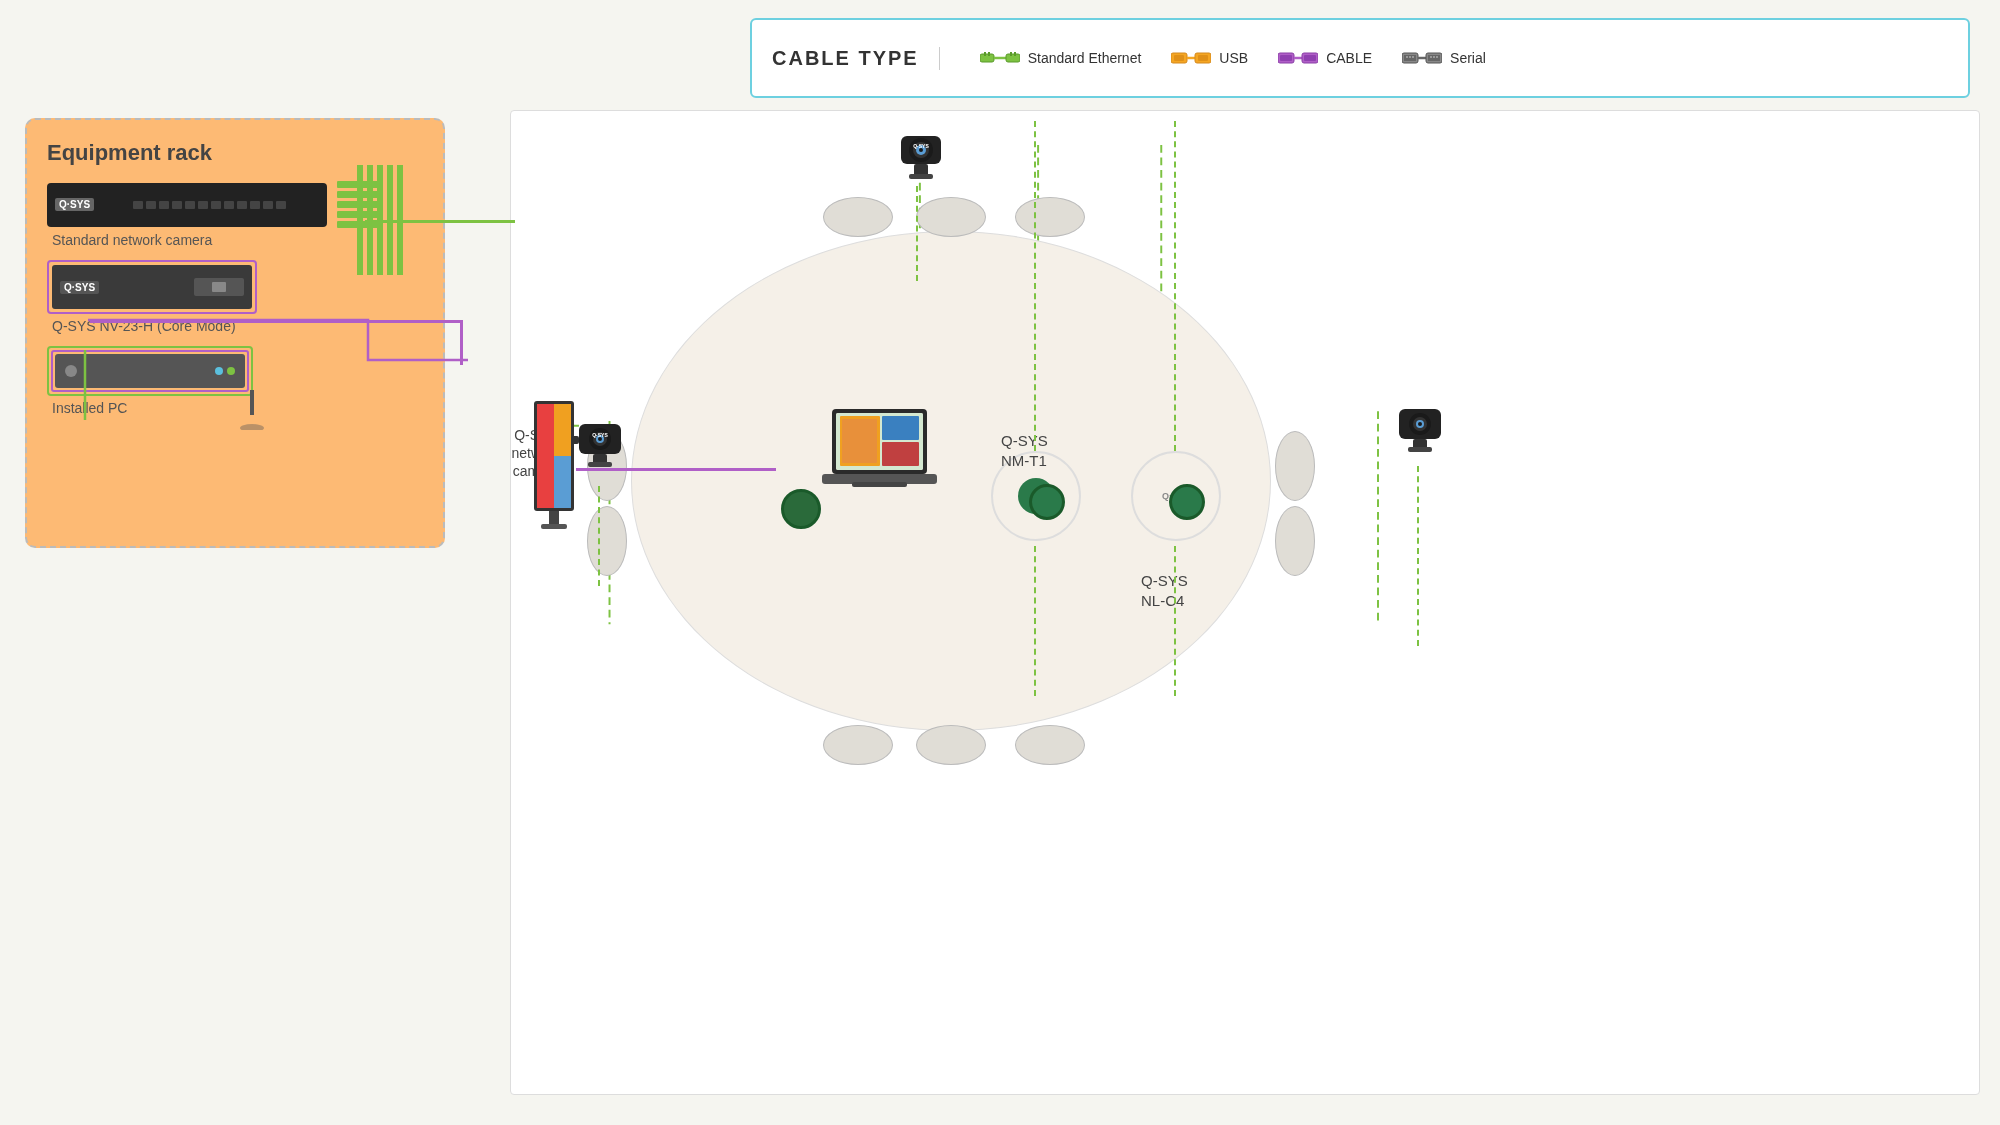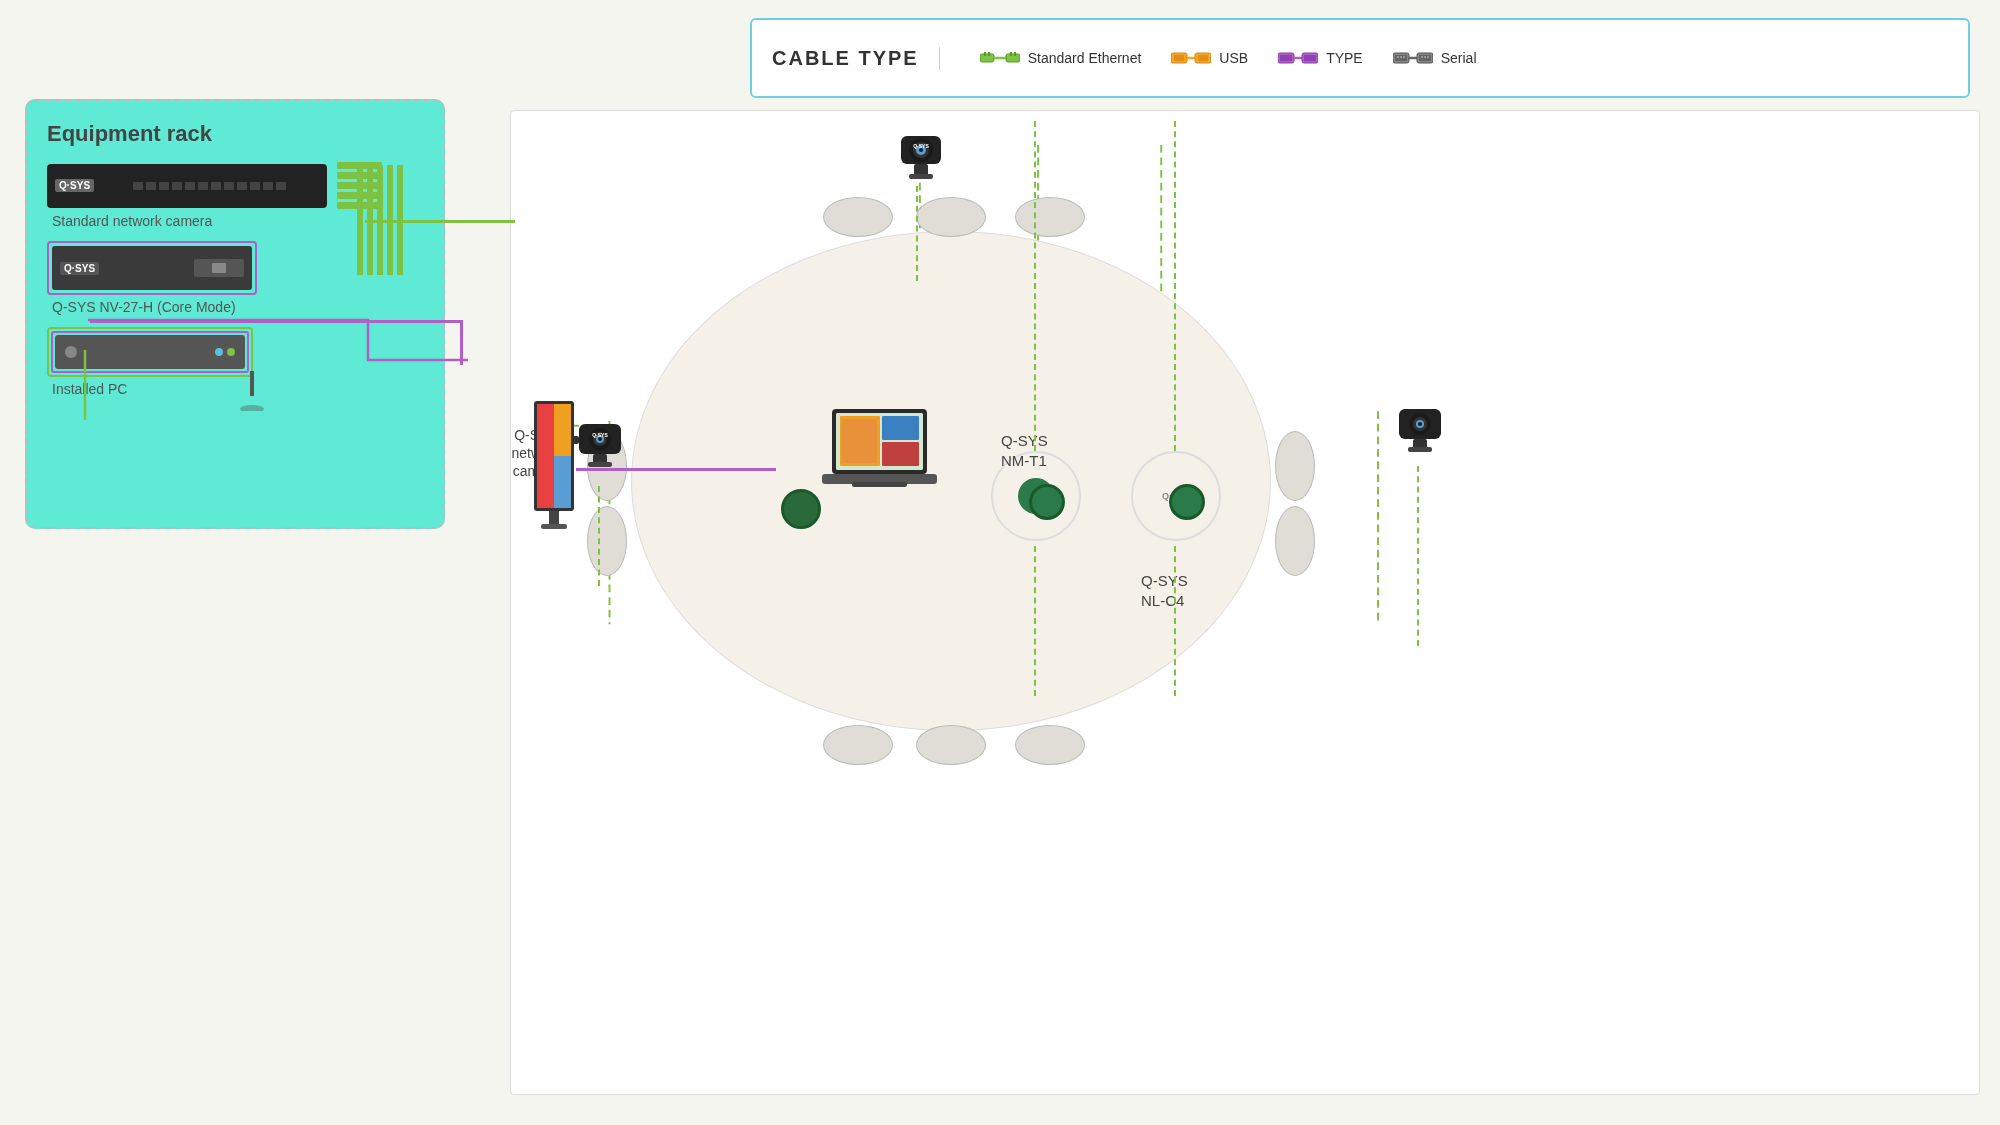--- a/index.html
+++ b/index.html
@@ -52,27 +52,27 @@
     }
     .legend-icon {
       display: flex;
       align-items: center;
       gap: 3px;
     }
 
     
     .equipment-rack {
       position: absolute;
-      top: 99px;
+      top: 118px;
       left: 25px;
       width: 420px;
       height: 430px;
       border: 2px dashed #bbb;
       border-radius: 10px;
-      background: #5eead4;
+      background: #fdba74;
       padding: 20px;
     }
     .rack-title {
       font-size: 22px;
       font-weight: 700;
       color: #444;
       margin-bottom: 15px;
     }
 
     .device-row {
@@ -179,21 +179,21 @@
     <div class="legend-item">
       <div class="legend-icon">
         <svg width="40" height="16" viewBox="0 0 40 16">
           <rect x="0" y="3" width="16" height="10" rx="2" fill="#b05fc7" stroke="#8a3fa7" stroke-width="1"></rect>
           <rect x="2" y="5" width="12" height="6" rx="1" fill="#9040b0"></rect>
           <line x1="16" y1="8" x2="40" y2="8" stroke="#b05fc7" stroke-width="2.5"></line>
           <rect x="24" y="3" width="16" height="10" rx="2" fill="#b05fc7" stroke="#8a3fa7" stroke-width="1"></rect>
           <rect x="26" y="5" width="12" height="6" rx="1" fill="#9040b0"></rect>
         </svg>
       </div>
-      <span>TYPE</span>
+      <span>CABLE</span>
     </div>
 
     <div class="legend-item">
       <div class="legend-icon">
         <svg width="40" height="16" viewBox="0 0 40 16">
           <rect x="0" y="3" width="16" height="10" rx="2" fill="#888" stroke="#555" stroke-width="1"></rect>
           <rect x="2" y="5" width="12" height="6" fill="#666"></rect>
           <rect x="4" y="6" width="2" height="2" fill="#aaa" rx="1"></rect>
           <rect x="7" y="6" width="2" height="2" fill="#aaa" rx="1"></rect>
           <rect x="10" y="6" width="2" height="2" fill="#aaa" rx="1"></rect>
@@ -252,21 +252,21 @@
           <div class="nv32" style="display:flex; align-items:center; padding:0 8px; gap:6px; background:#3a3a3a; height:44px; width:200px; border-radius:3px;">
             <span style="color:white; font-size:10px; font-weight:bold; background:#555; padding:1px 4px; border-radius:2px;">Q·SYS</span>
             <div style="flex:1;"></div>
             <div style="width:50px; height:18px; background:#555; border-radius:2px; display:flex; align-items:center; justify-content:center;">
               <div style="width:14px;height:10px;background:#888;border-radius:1px;"></div>
             </div>
           </div>
         </div>
       </div>
     </div>
-    <div class="device-label">Q-SYS NV-27-H (Core Mode)</div>
+    <div class="device-label">Q-SYS NV-23-H (Core Mode)</div>
   </div>
 
   <div class="device-row" style="margin-top:5px;">
     <div style="position:relative; display:inline-block;">
       
       <div style="border:2px solid #7dc242; border-radius:4px; padding:2px; display:inline-block; margin-bottom:2px;">
         <div style="border:2px solid #b05fc7; border-radius:3px; padding:2px; display:inline-block;">
           <div class="installed-pc" style="background:#555; height:34px; width:190px; border-radius:3px; display:flex; align-items:center; padding:0 10px;">
             <div style="width:12px;height:12px;border-radius:50%;background:#888;"></div>
             <div style="flex:1;"></div>

